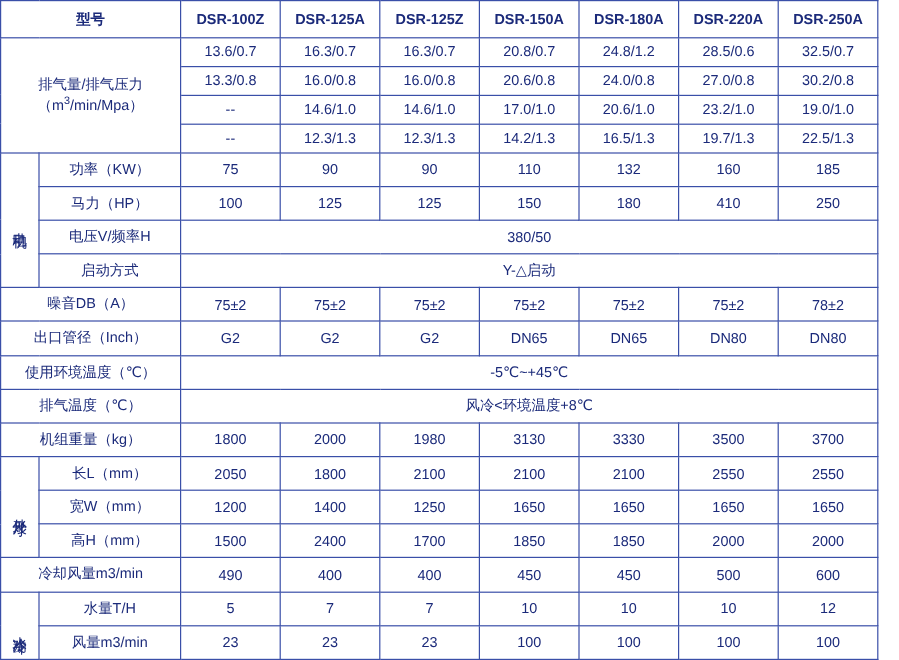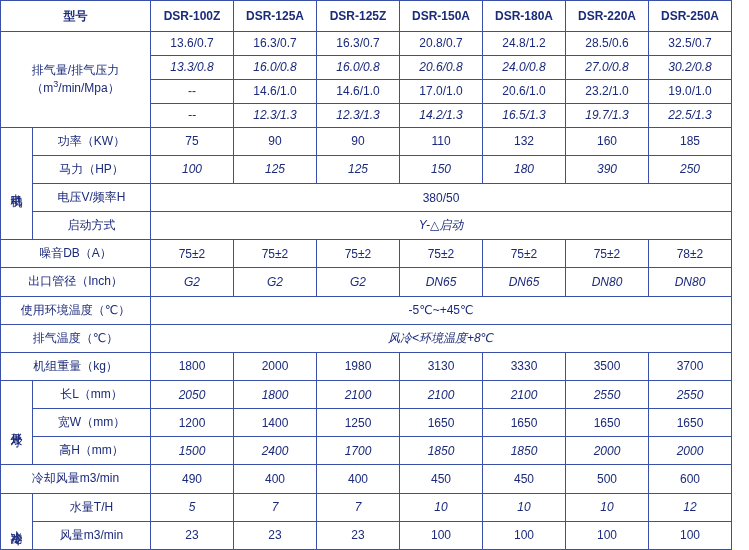--- a/index.html
+++ b/index.html
@@ -35,21 +35,21 @@
     background:#ffffff;
     font-size:12px;
   }
   .grp{
     background:#ffffff;
     font-size:12px;
     width:26px;
     letter-spacing:0px;
     line-height:14px;
   }
-  .val-shade{ background:#e8f0fa;font-style:italic; }
+  .val-shade{ background:#e8f0fa; }
   .val-white{ background:#ffffff; }
   .sup{ font-size:9px; vertical-align:super; }
   .col-label{width:32px;}
   .col-name{width:118px;}
   .col-data{width:83px;}
   .vert{
     writing-mode:vertical-rl;
     text-orientation:upright;
     letter-spacing:1px;
     display:inline-block;
@@ -140,21 +140,21 @@
       <td class="val-white">160</td>
       <td class="val-white">185</td>
     </tr>
     <tr>
       <td class="lbl">马力（HP）</td>
       <td class="val-shade">100</td>
       <td class="val-shade">125</td>
       <td class="val-shade">125</td>
       <td class="val-shade">150</td>
       <td class="val-shade">180</td>
-      <td class="val-shade">390</td>
+      <td class="val-shade">410</td>
       <td class="val-shade">250</td>
     </tr>
     <tr>
       <td class="lbl">电压V/频率H</td>
       <td class="val-white" colspan="7">380/50</td>
     </tr>
     <tr>
       <td class="lbl">启动方式</td>
       <td class="val-shade" colspan="7">Y-△启动</td>
     </tr>

